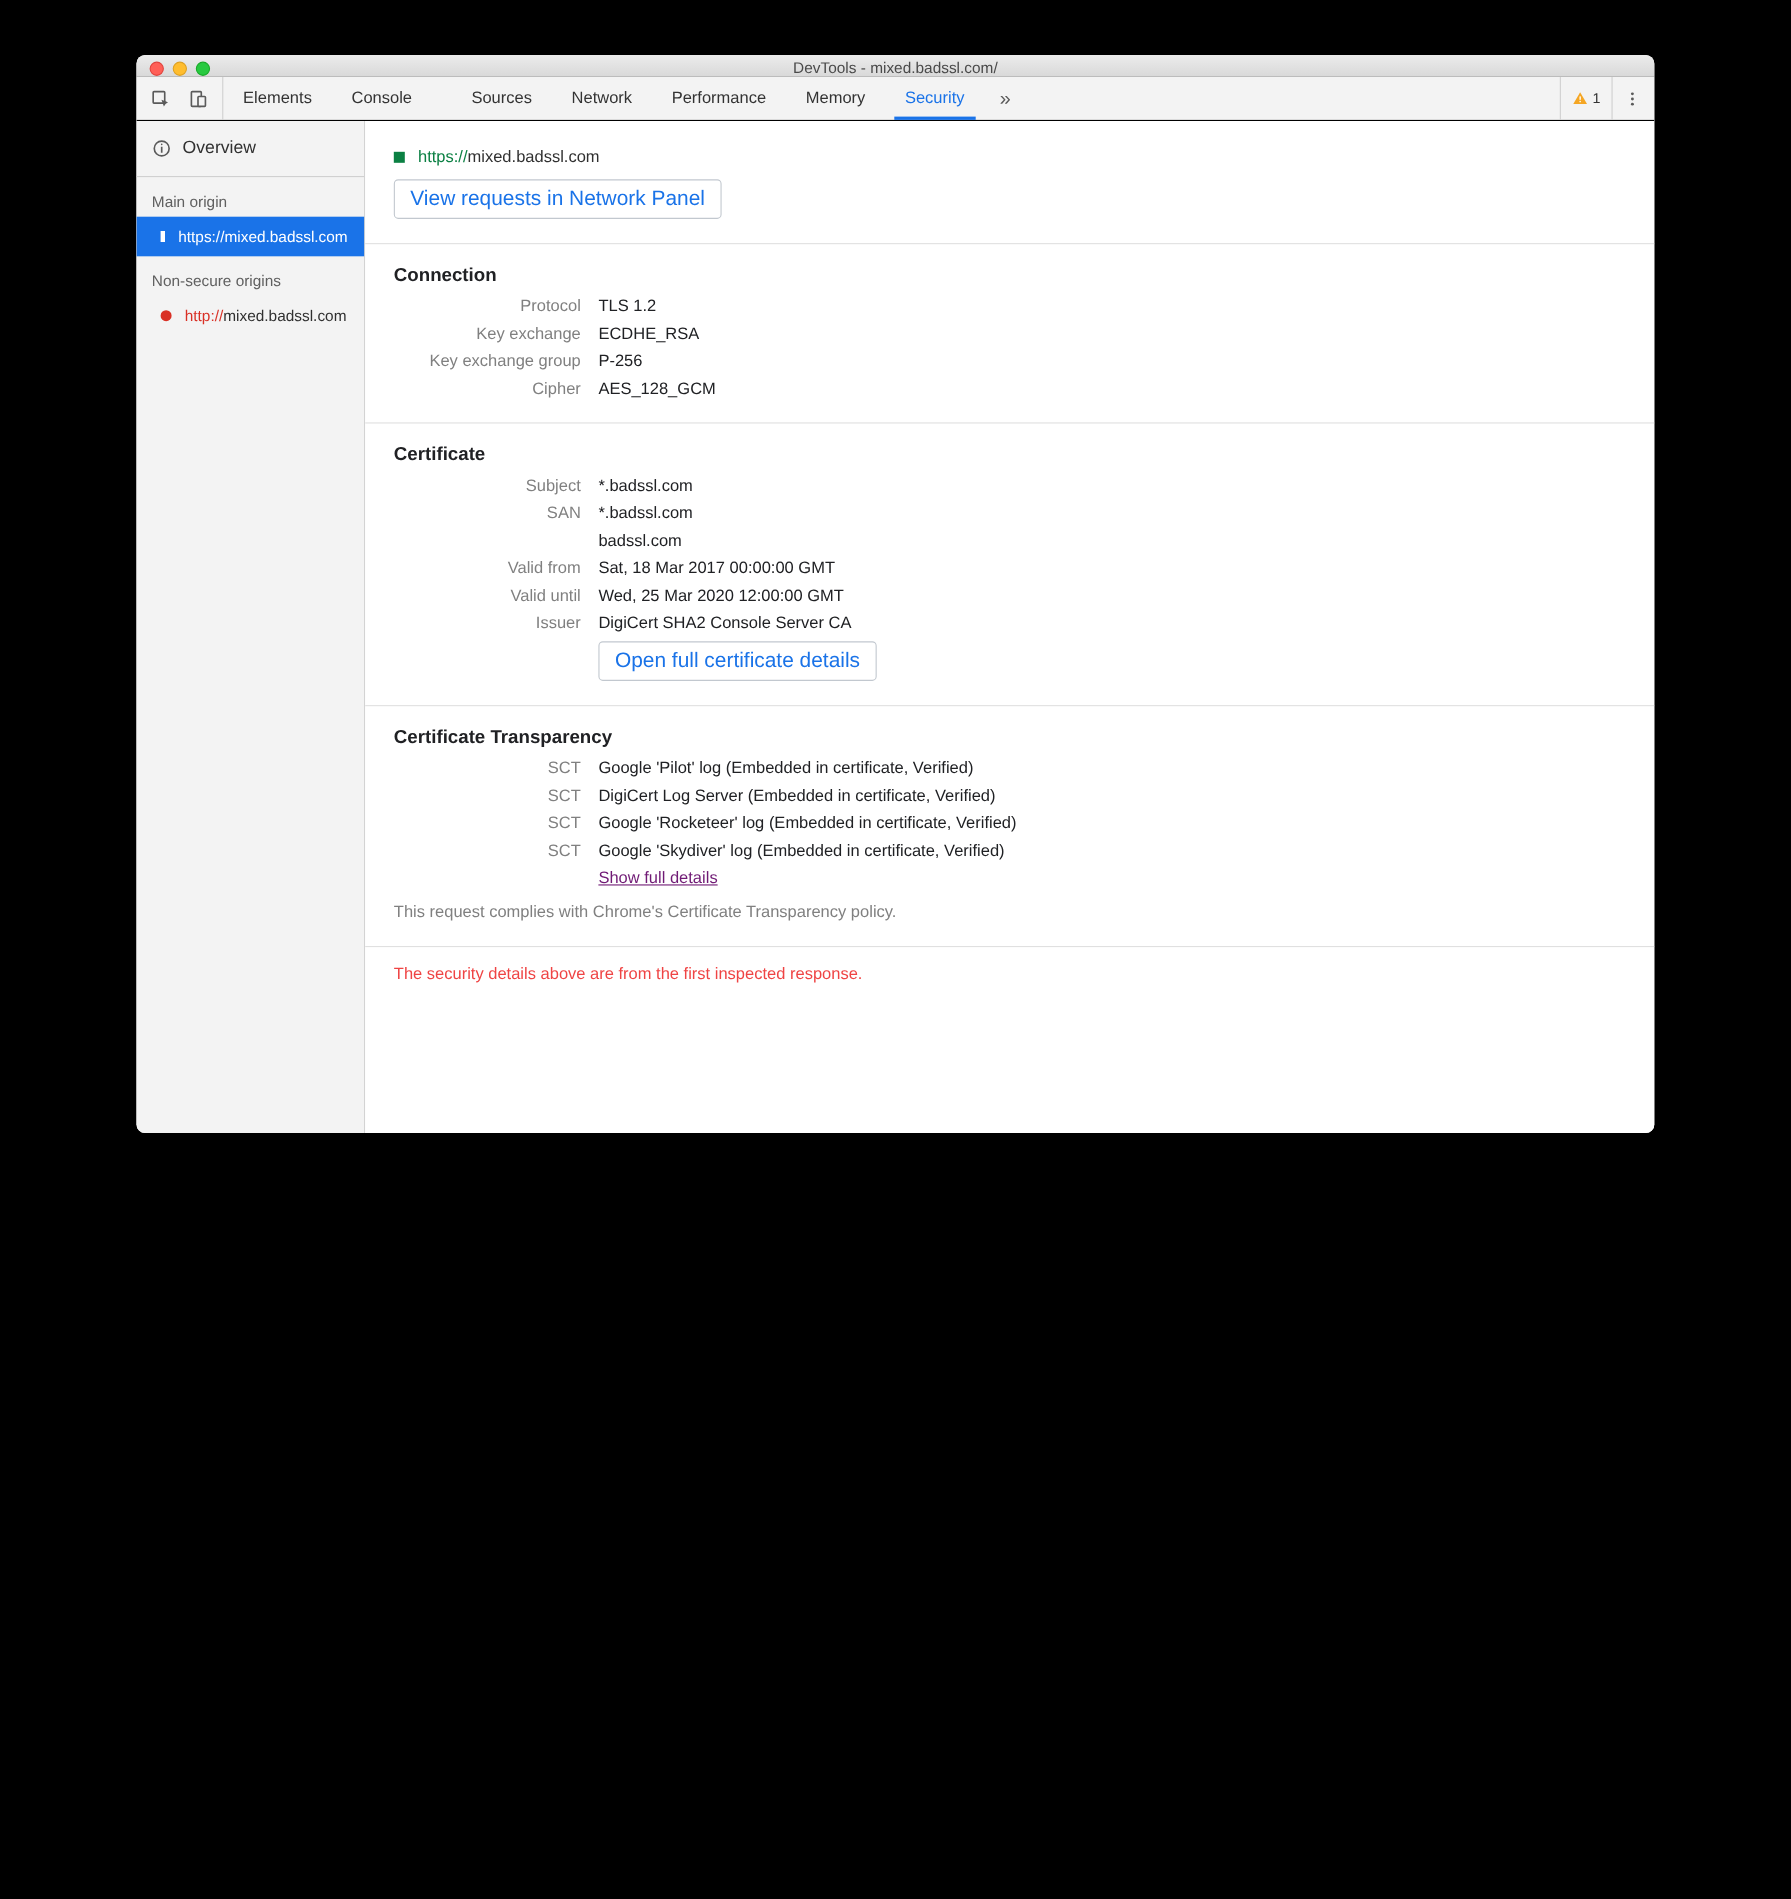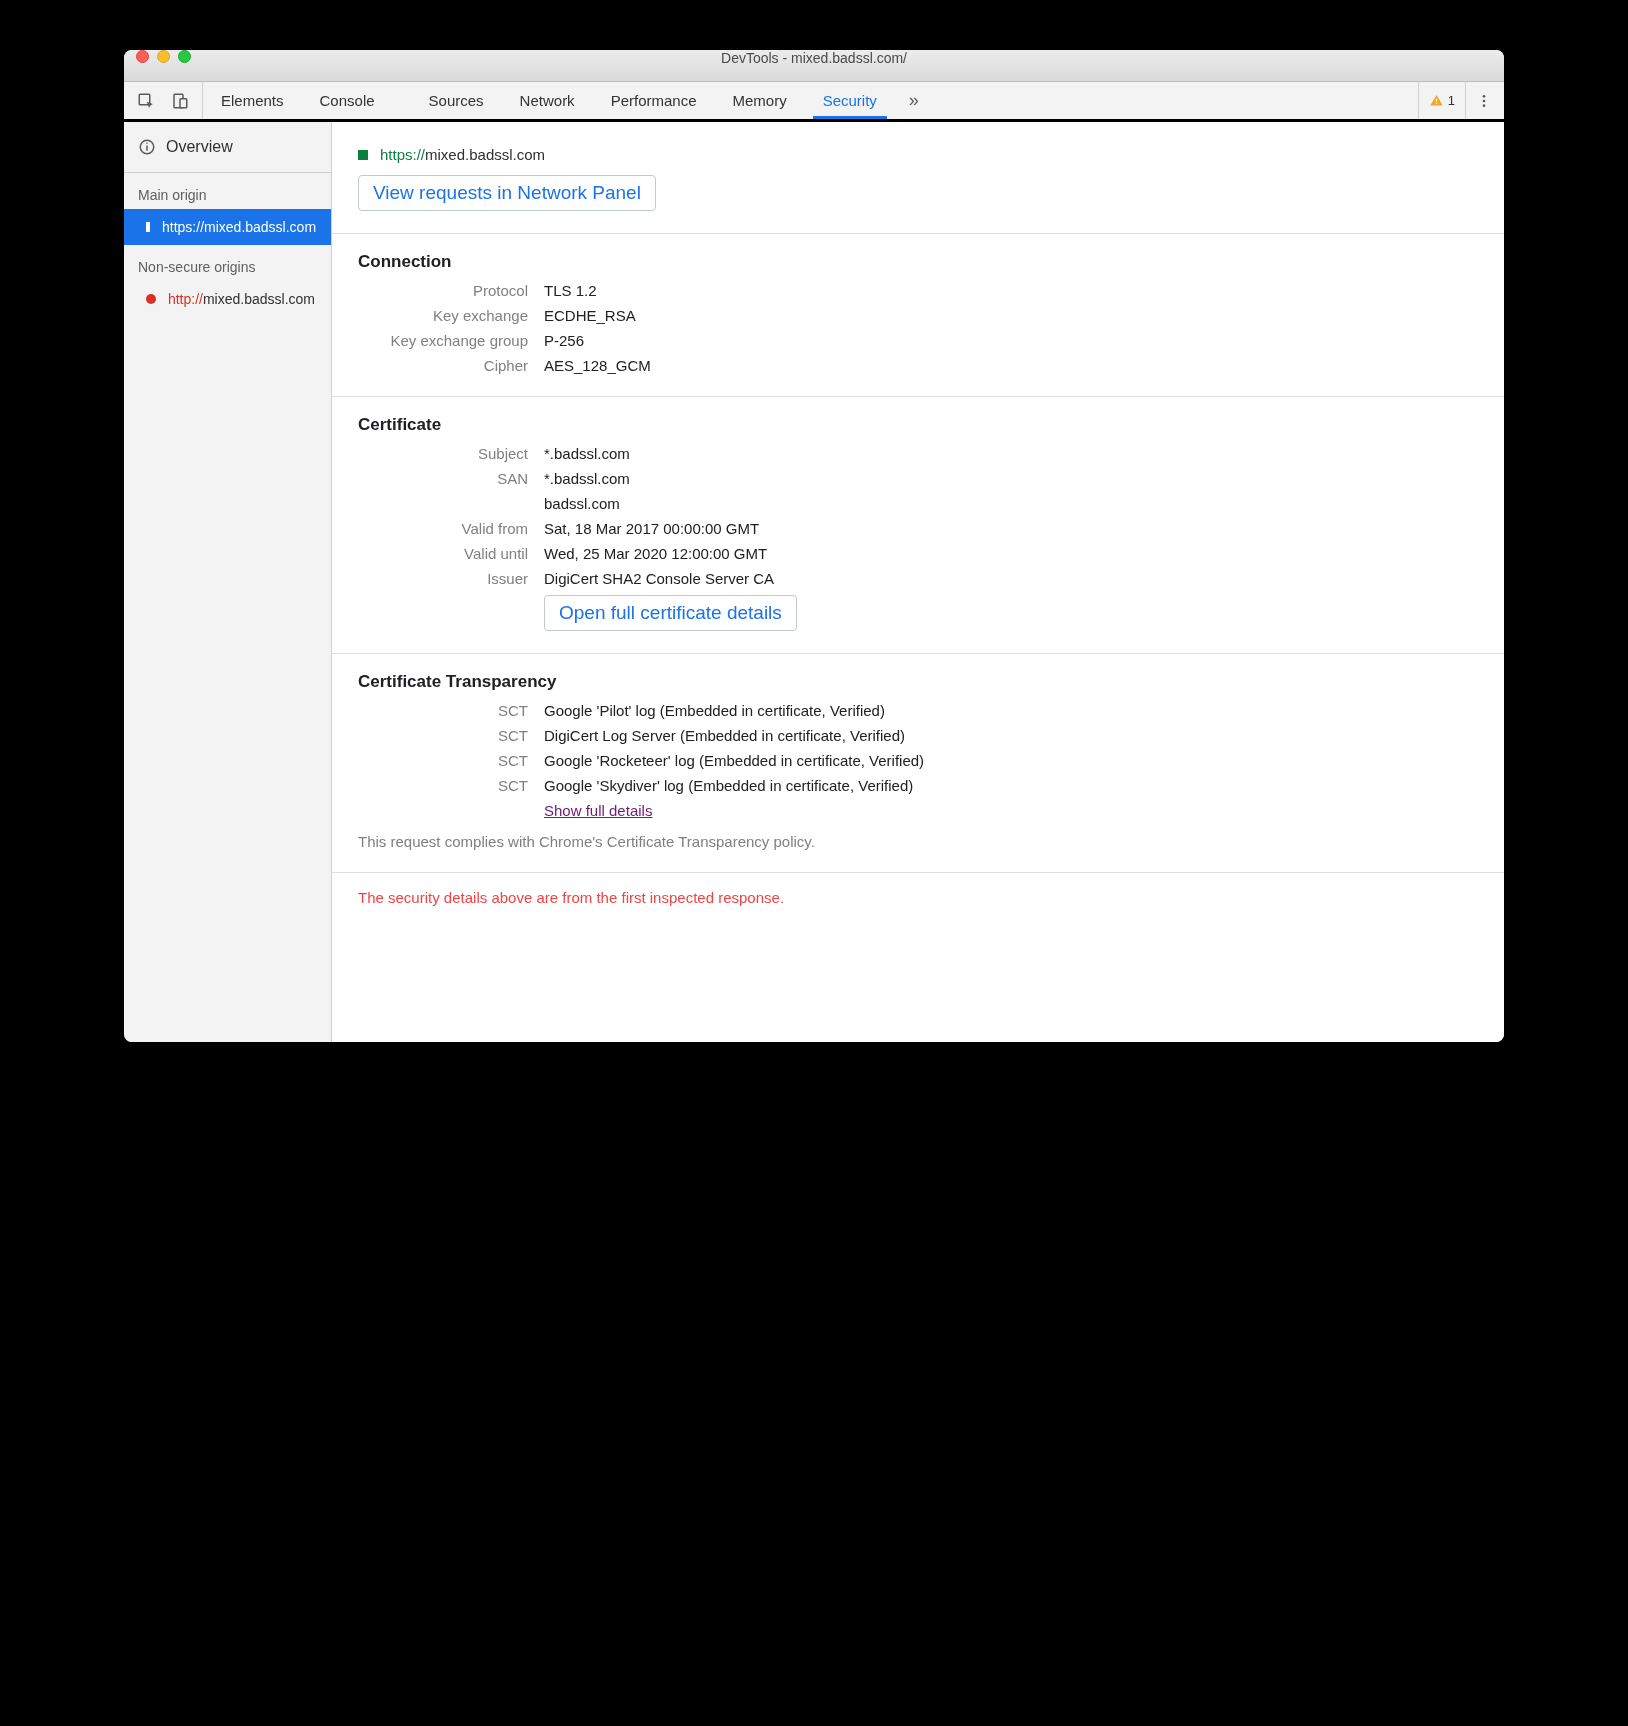--- a/index.html
+++ b/index.html
@@ -15,24 +15,24 @@
     padding-top: 50px;
   }
   .window {
     width: 1380px;
     background: #fff;
     border-radius: 8px;
     box-shadow: 0 20px 60px rgba(0,0,0,0.6);
     overflow: hidden;
   }
   .titlebar {
-    height: 32px;
+    height: 20px;
     background: linear-gradient(#ececec, #d9d9d9);
     display: flex;
-    align-items: flex-start;
+    align-items: flex-end;
     position: relative;
     border-bottom: 1px solid #bcbcbc;
   }
   .traffic {
     display: flex;
     gap: 8px;
     padding-left: 12px;
   }
   .traffic .dot {
     width: 13px; height: 13px; border-radius: 50%;
@@ -43,21 +43,21 @@
   .titlebar .title {
     position: absolute;
     left: 0; right: 0;
     text-align: center;
     color: #4a4a4a;
     font-size: 14px;
     pointer-events: none;
   }
   .toolbar {
     height: 40px;
-    border-bottom: 3px solid #000000;
+    border-bottom: 1px solid #000000;
     display: flex;
     align-items: stretch;
     background: #f3f3f3;
   }
   .toolbar .left-icons {
     display: flex;
     align-items: center;
     padding: 0 8px;
     gap: 6px;
     border-right: 1px solid #d0d0d0;

